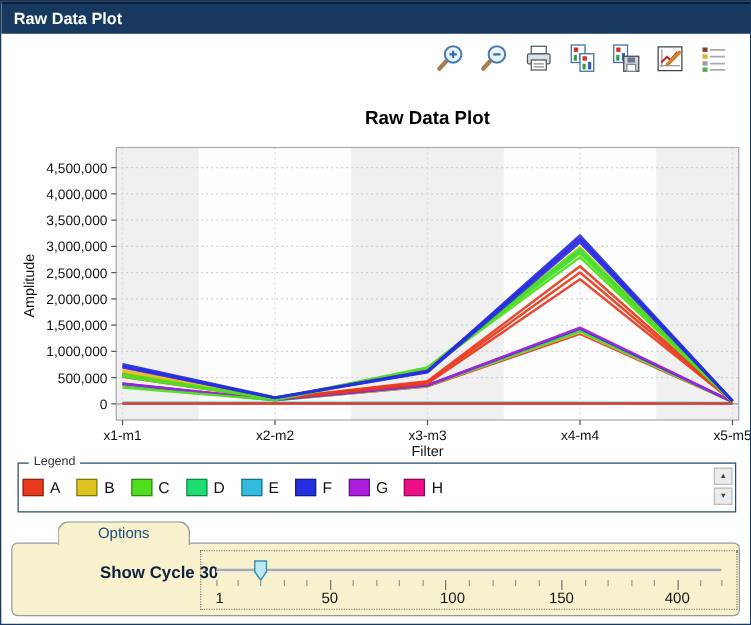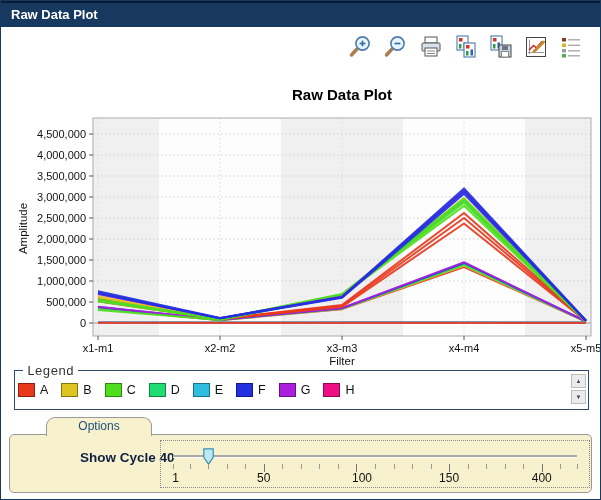--- a/index.html
+++ b/index.html
@@ -7,21 +7,21 @@
   .titlebar{position:absolute;top:0;left:0;right:0;height:26px;background:#17395F;border-top:2px solid #0A1C33;color:#fff;box-sizing:border-box;}
   .titlebar .title{font-weight:bold;font-size:13px;line-height:24px;padding-left:10px;display:block;}
   .toolbar{position:absolute;top:33px;right:16px;display:flex;gap:9px;}
   .tool-btn{width:26px;height:26px;background:transparent;border:none;padding:0;margin:0;cursor:pointer;}
   .tool-btn svg{display:block;}
   .chart-title{position:absolute;top:85px;left:92px;width:498px;text-align:center;font-size:15px;font-weight:bold;color:#000;}
   .plot{position:absolute;top:110px;left:0;}
   .plot text{font-family:"Liberation Sans",sans-serif;}
   
   .legend-box{position:absolute;top:369px;left:13px;width:575px;height:40px;border:1px solid #2B4A6B;background:#fff;box-sizing:border-box;}
-  .legend-label{position:absolute;top:-7px;left:8px;background:#fff;font-size:13px;color:#333;padding:0 4px;font-family:Liberation Mono, monospace;}
+  .legend-label{position:absolute;top:-7px;left:8px;background:#fff;font-size:10px;color:#333;padding:0 4px;}
   .legend-items{display:flex;align-items:center;height:100%;padding-left:3px;}
   .legend-item{display:flex;align-items:center;margin-right:13px;}
   .swatch{width:17px;height:14px;border:1px solid rgba(0,0,0,0.4);margin-right:5px;box-sizing:border-box;}
   .legend-item .lbl{font-size:12.5px;color:#111;}
   .legend-scroll{position:absolute;top:3px;right:2px;width:15px;display:flex;flex-direction:column;gap:2px;}
   .scroll-btn{width:15px;height:14px;background:#EBEBEB;border:1px solid #BDBDBD;font-size:6px;line-height:11px;text-align:center;color:#444;padding:0;cursor:pointer;}
   
   .options-tab{position:absolute;top:416px;left:45px;width:104px;height:18px;background:#F7F2CD;border:1px solid #999;border-bottom:none;border-radius:9px 9px 0 0;z-index:2;text-align:center;font-size:12px;font-weight:normal;color:#1D4E79;line-height:17px;box-sizing:content-box;cursor:pointer;}
   .options-panel{position:absolute;top:433px;left:8px;width:583px;height:59px;background:#F7F2CD;border:1px solid #999;border-radius:5px;box-sizing:border-box;}
   .show-cycle{position:absolute;left:70px;top:15px;font-size:13.5px;font-weight:bold;color:#102040;}
@@ -230,21 +230,21 @@
         </div>
       </div>
     <div class="legend-scroll">
       <button class="scroll-btn">▲</button>
       <button class="scroll-btn">▼</button>
     </div>
   </div>
 
   <div class="options-tab">Options</div>
   <div class="options-panel">
-    <span class="show-cycle">Show Cycle 40</span>
+    <span class="show-cycle">Show Cycle 30</span>
     <div class="slider-box">
       <div class="slider-track"></div>
       <div class="slider-thumb" id="slider-thumb" style="left: 41.711px;">
         <svg width="11" height="17" viewBox="0 0 11 17">
           <path d="M0.8,0.8 h9.4 v8.6 l-4.7,6.8 l-4.7,-6.8 z" fill="#BDE9F5" stroke="#3E8FAE" stroke-width="1.2"></path>
         </svg>
       </div>
       <div class="slider-ticks" id="slider-ticks">
           <div class="tick" style="left: 0px;"></div>
           <div class="tick" style="left: 16.6789px;"></div>

